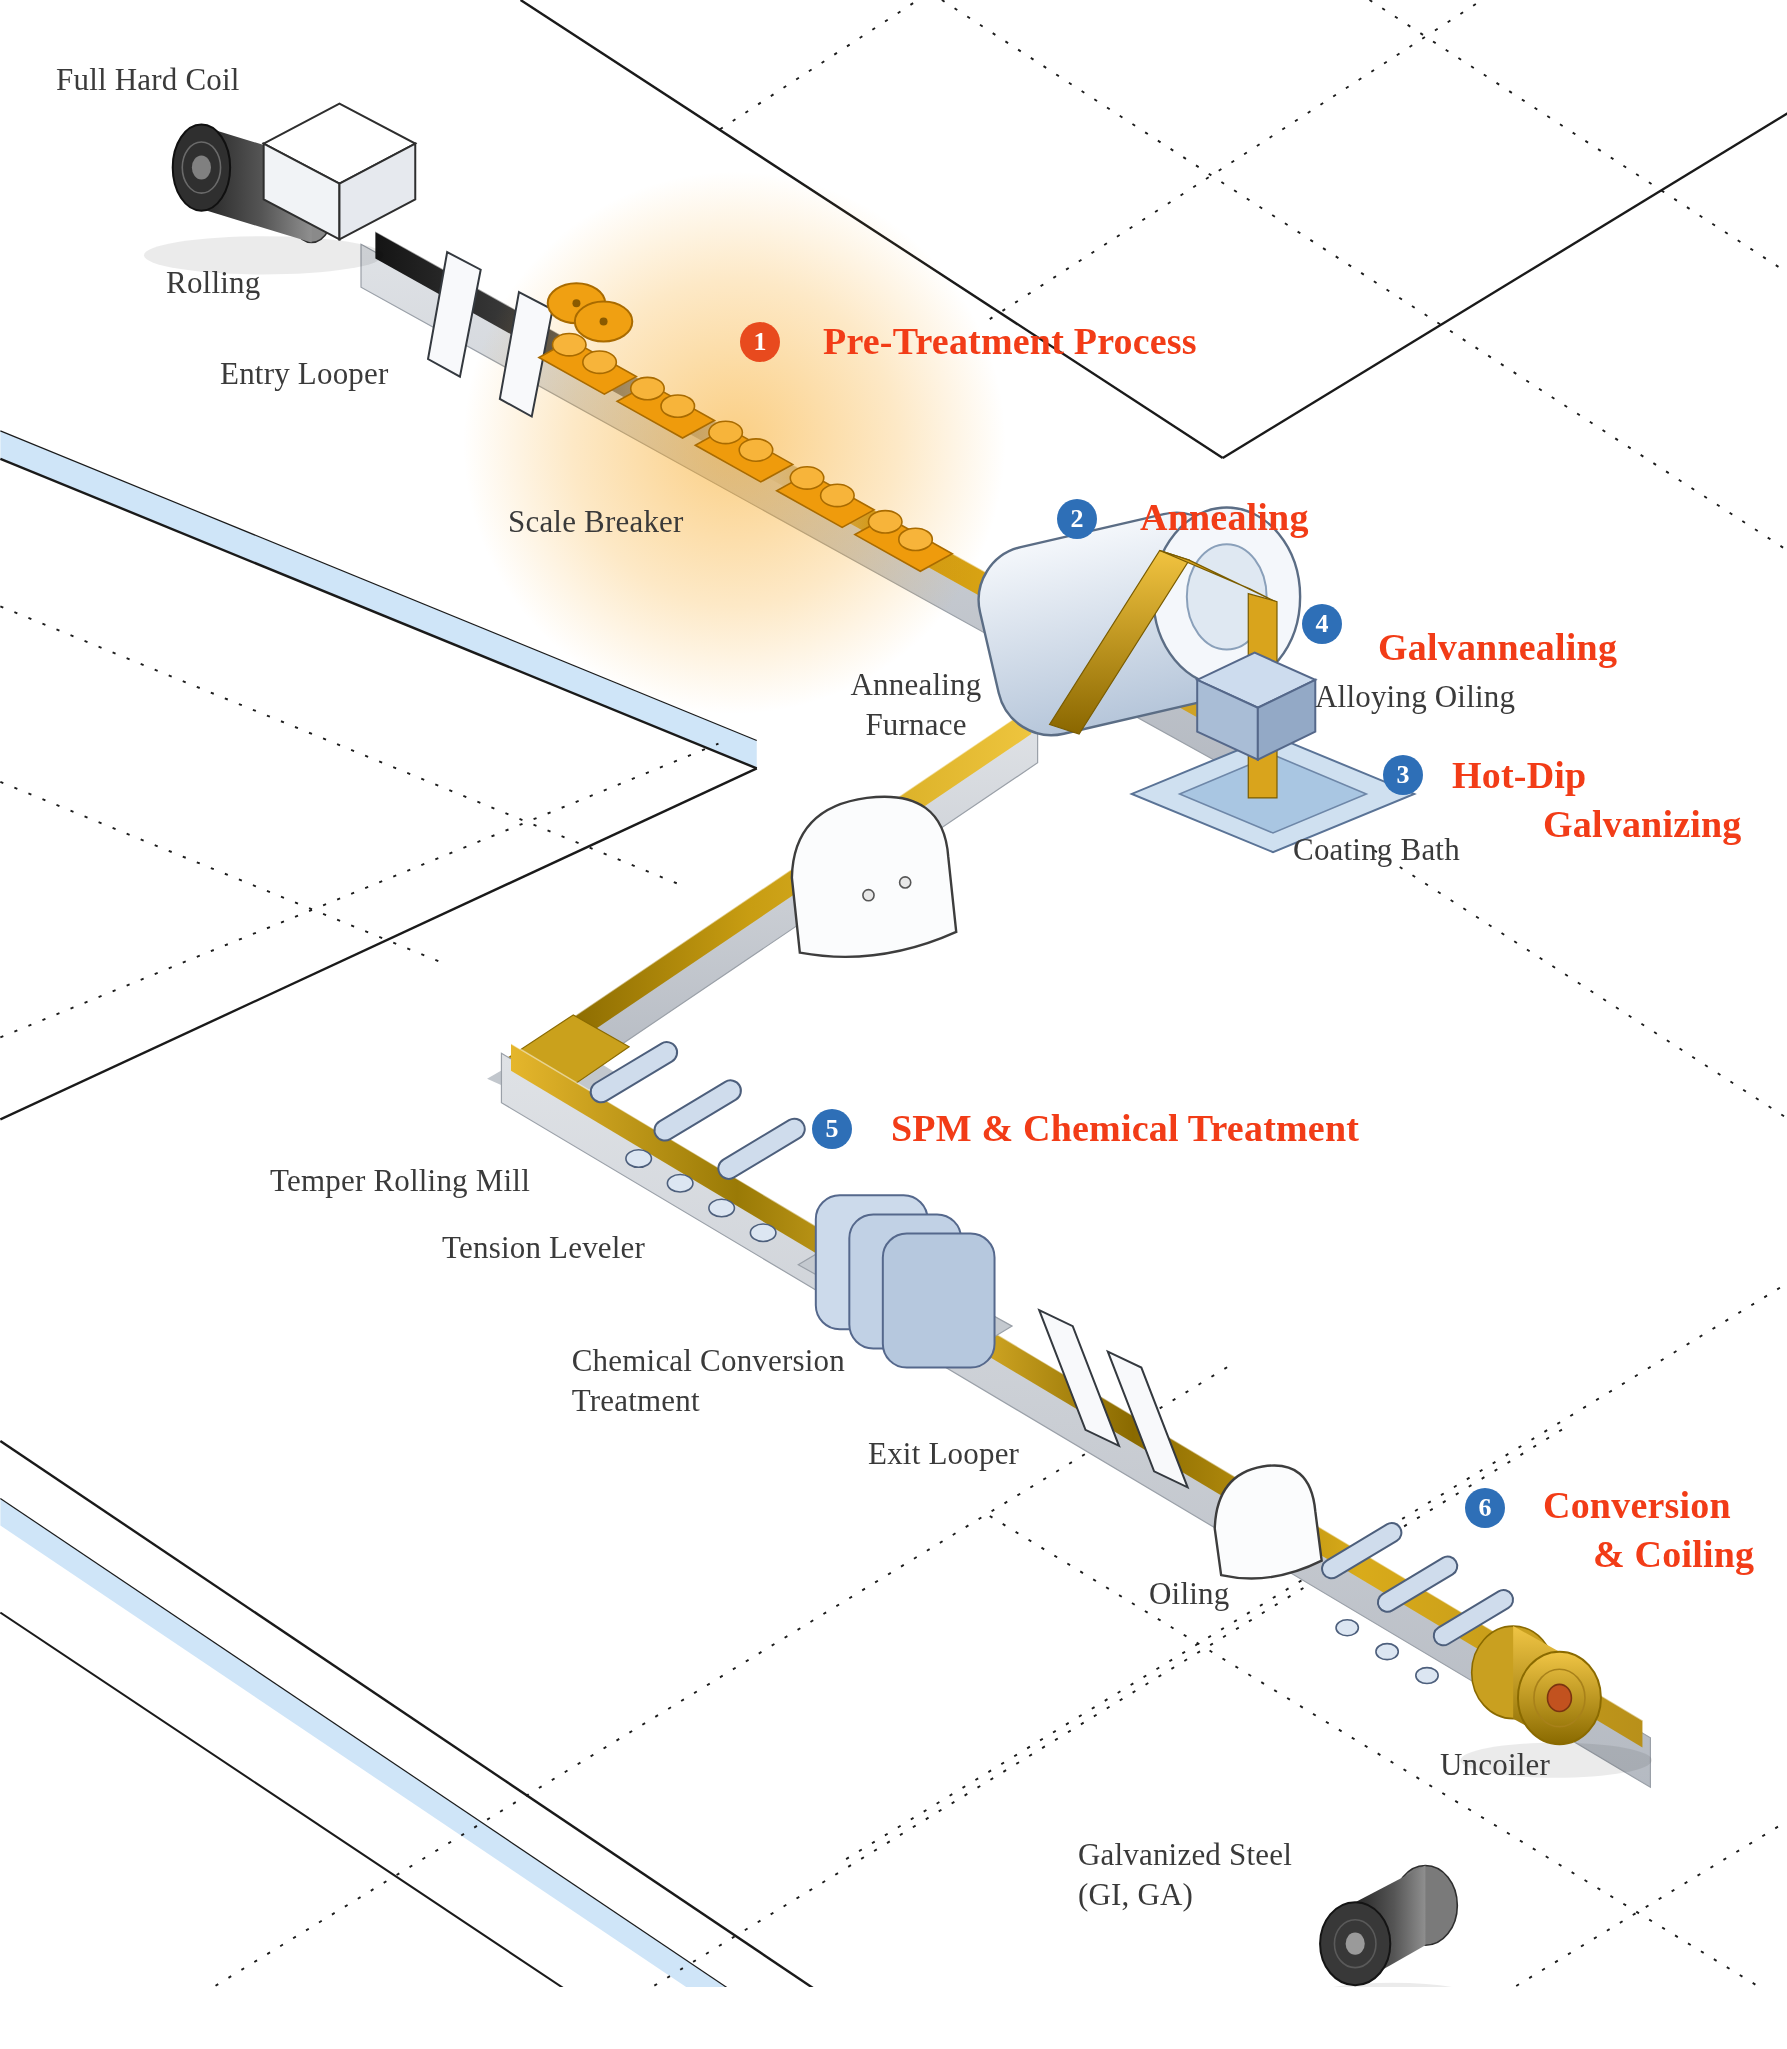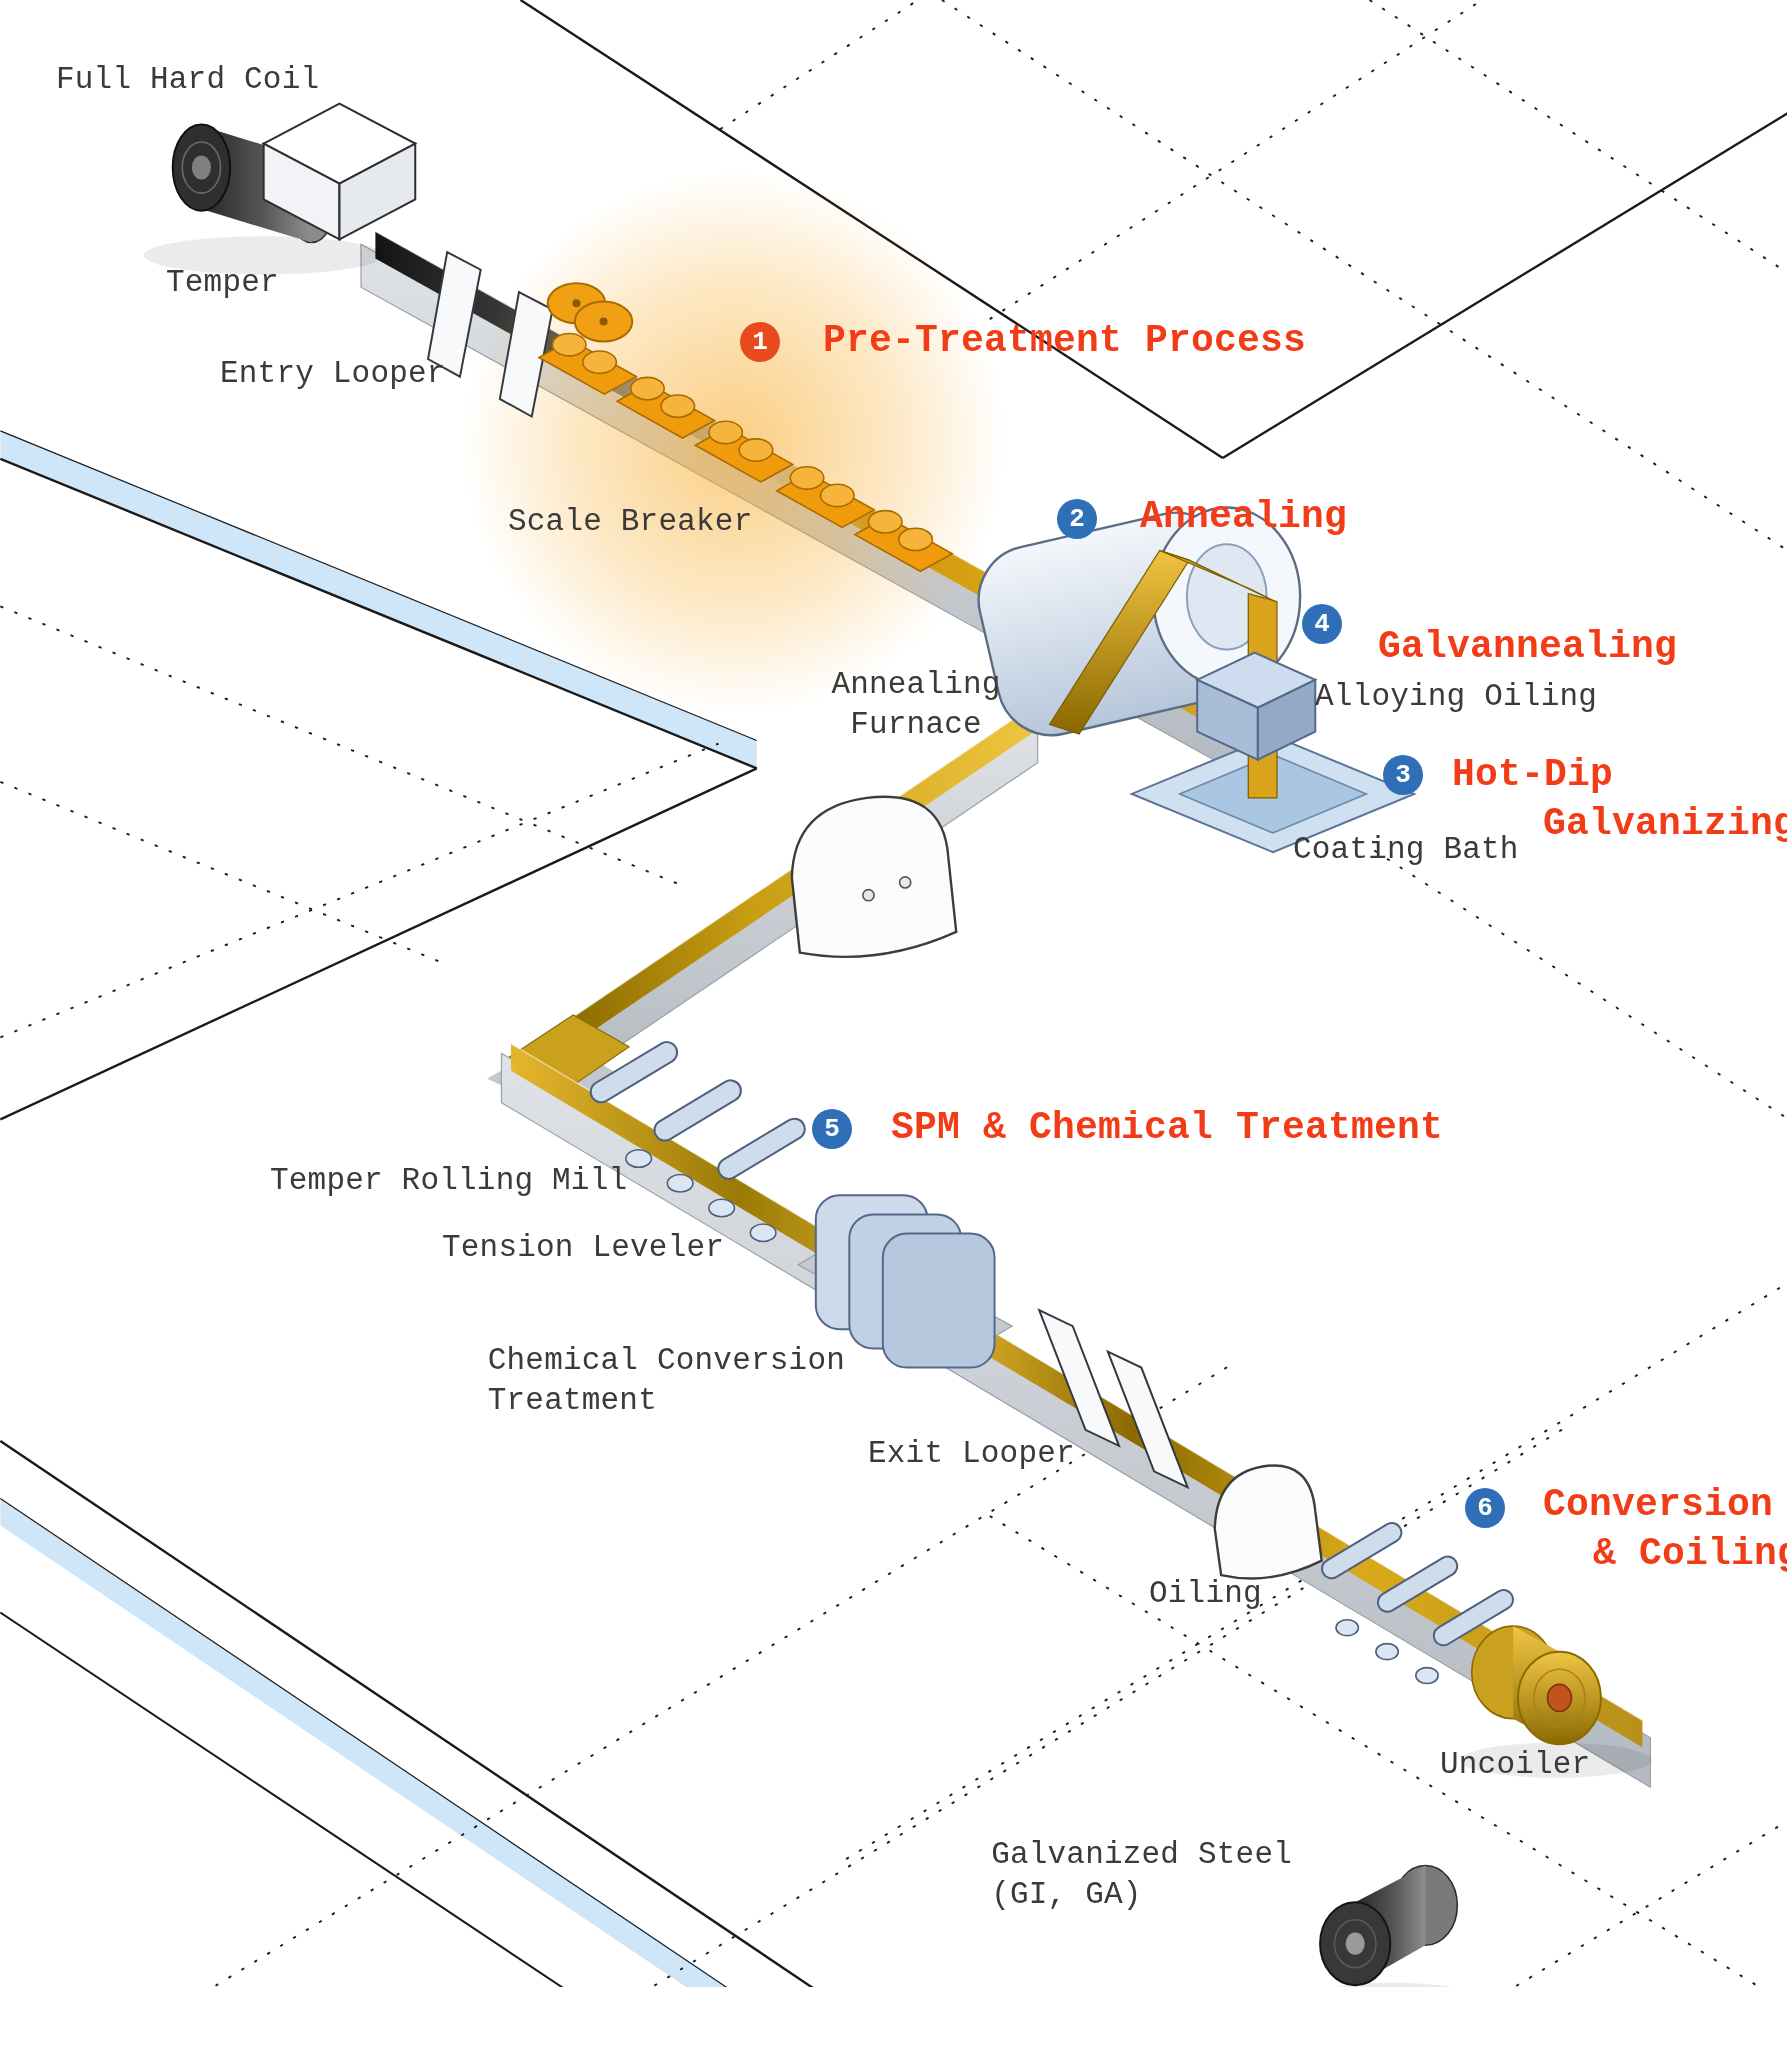--- a/index.html
+++ b/index.html
@@ -1,17 +1,17 @@
 <!DOCTYPE html>
 <html style="font-size:12.8px"><head>
 <meta charset="utf-8">
 <style>
   html,body{margin:0;padding:0;background:#fff;}
   .stage{position:relative;width:1788px;height:1987px;background:#ffffff;overflow:hidden;
-         font-family:Liberation Mono, monospace;}
+         font-family:Liberation Serif, serif;}
   svg.scene{position:absolute;left:0;top:0;}
   .eq{position:absolute;font-size:31px;line-height:1.25;color:#3a3a3a;white-space:nowrap;letter-spacing:0.2px;}
   .eq.center{transform:translateX(-50%);text-align:center;}
   .eq.right{}
   .eq .l{display:block;line-height:1.3;}
   .badge{position:absolute;width:40px;height:40px;border-radius:50%;background:#2e6fb7;color:#fff;
          font-weight:700;font-size:26px;line-height:40px;text-align:center;}
   .step{position:absolute;font-weight:700;font-size:38px;color:#f23c17;white-space:nowrap;letter-spacing:0.2px;margin-left:16px;}
 </style>
 </head>
@@ -266,21 +266,21 @@
     <ellipse cx="1745" cy="2505" rx="110" ry="20" fill="rgba(0,0,0,0.08)"></ellipse>
     <ellipse cx="1786" cy="2388" rx="40" ry="50" fill="#7a7a7a" stroke="#2e2e2e" stroke-width="2"></ellipse>
     <polygon points="1698,2384 1786,2338 1786,2438 1698,2488" fill="url(#darkCoil)"></polygon>
     <ellipse cx="1698" cy="2436" rx="44" ry="52" fill="#383838" stroke="#141414" stroke-width="2.5"></ellipse>
     <ellipse cx="1698" cy="2436" rx="26" ry="30" fill="none" stroke="#5a5a5a" stroke-width="2"></ellipse>
     <ellipse cx="1698" cy="2436" rx="12" ry="14" fill="#9a9a9a"></ellipse>
   </g>
 </svg>
 
 <div class="eq" style="left:56px;top:61px">Full Hard Coil</div>
-<div class="eq" style="left:166px;top:264px">Temper</div>
+<div class="eq" style="left:166px;top:264px">Rolling</div>
 <div class="eq" style="left:220px;top:355px">Entry Looper</div>
 <div class="eq" style="left:508px;top:503px">Scale Breaker</div>
 <div class="eq center" style="left:916px;top:665px">
   <span class="l">Annealing</span>
   <span class="l">Furnace</span>
 </div>
 <div class="eq" style="left:1315px;top:678px">Alloying Oiling</div>
 <div class="eq" style="left:1293px;top:831px">Coating Bath</div>
 <div class="eq" style="left:270px;top:1162px">Temper Rolling Mill</div>
 <div class="eq" style="left:442px;top:1229px">Tension Leveler</div>

